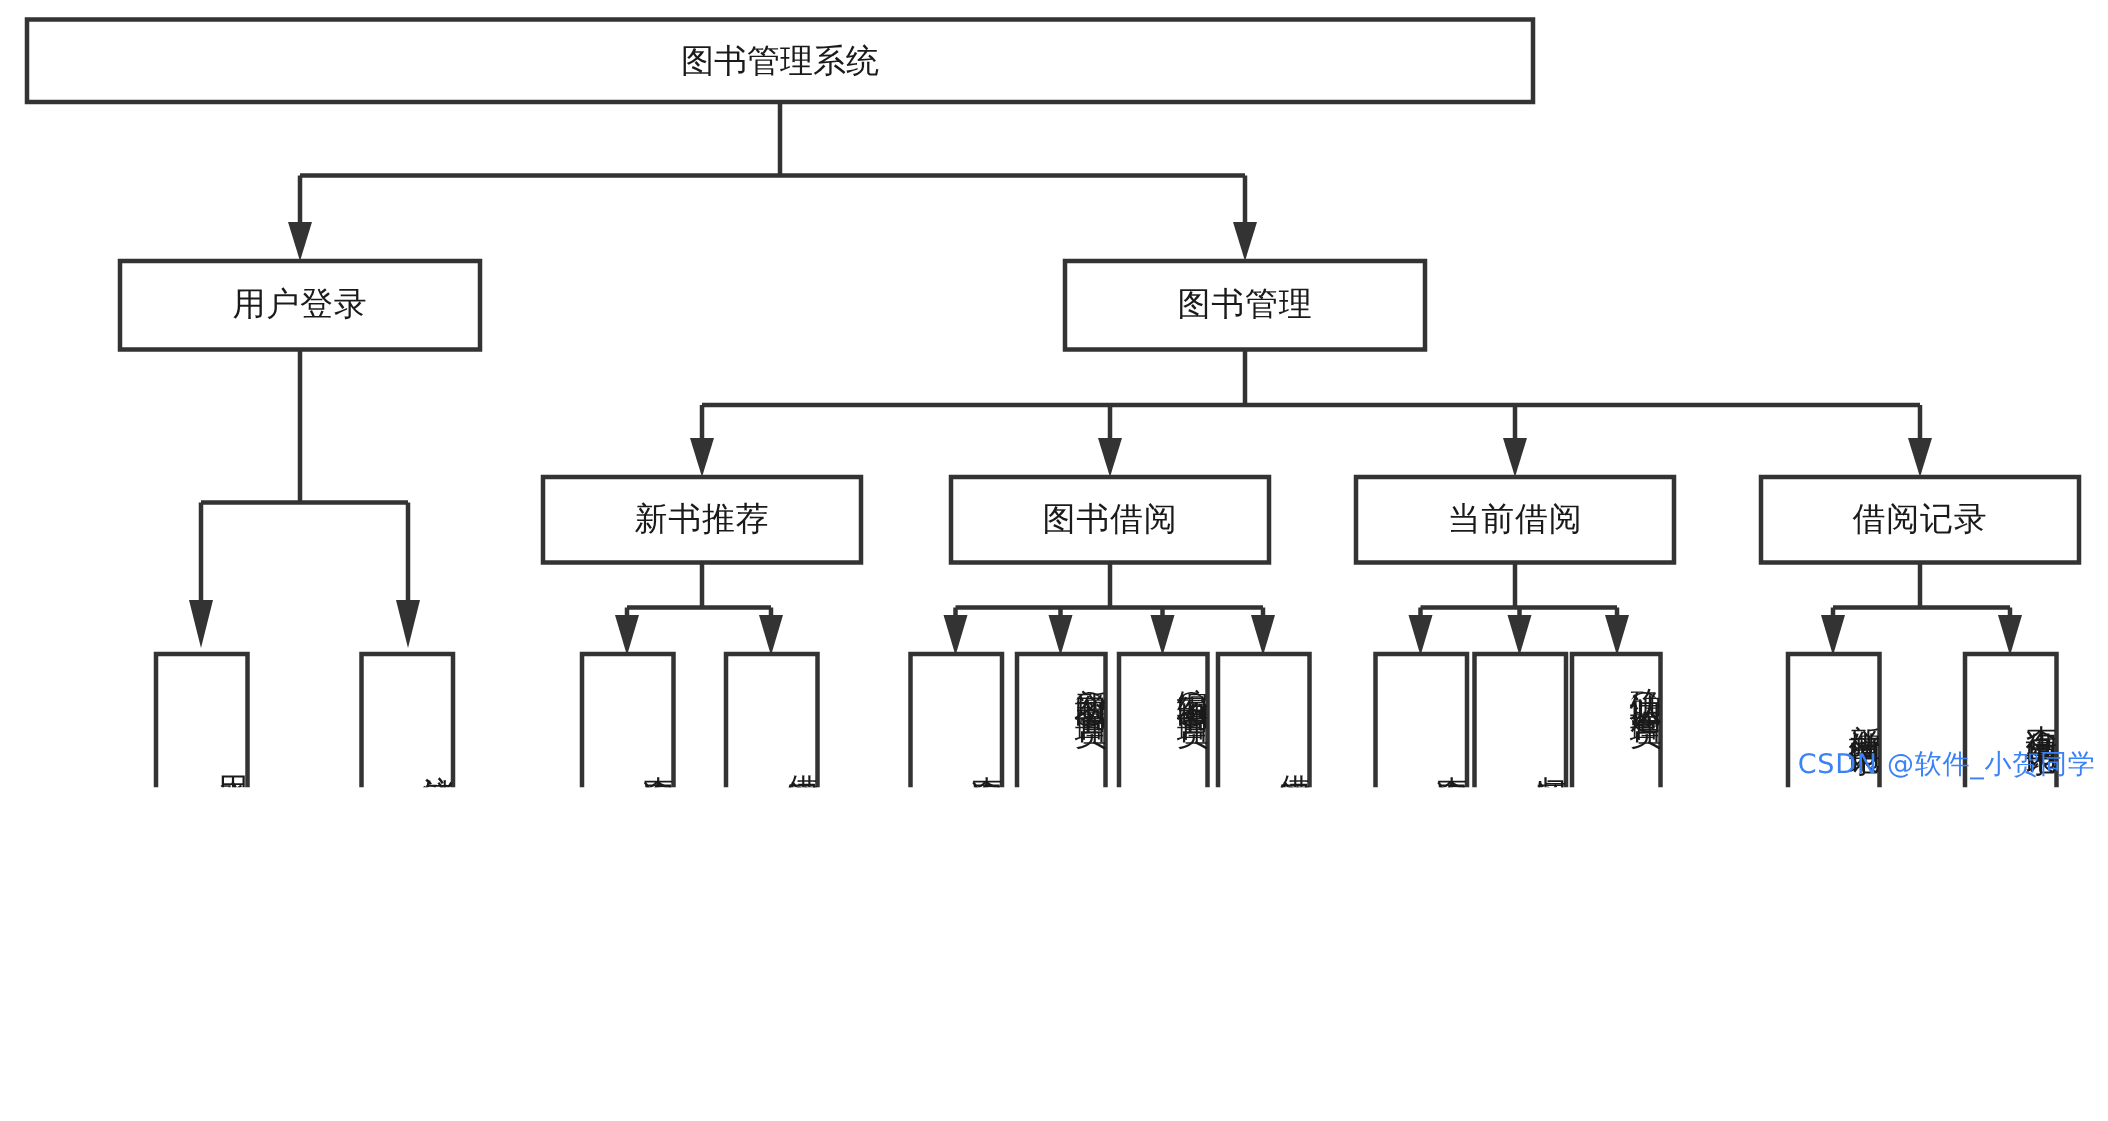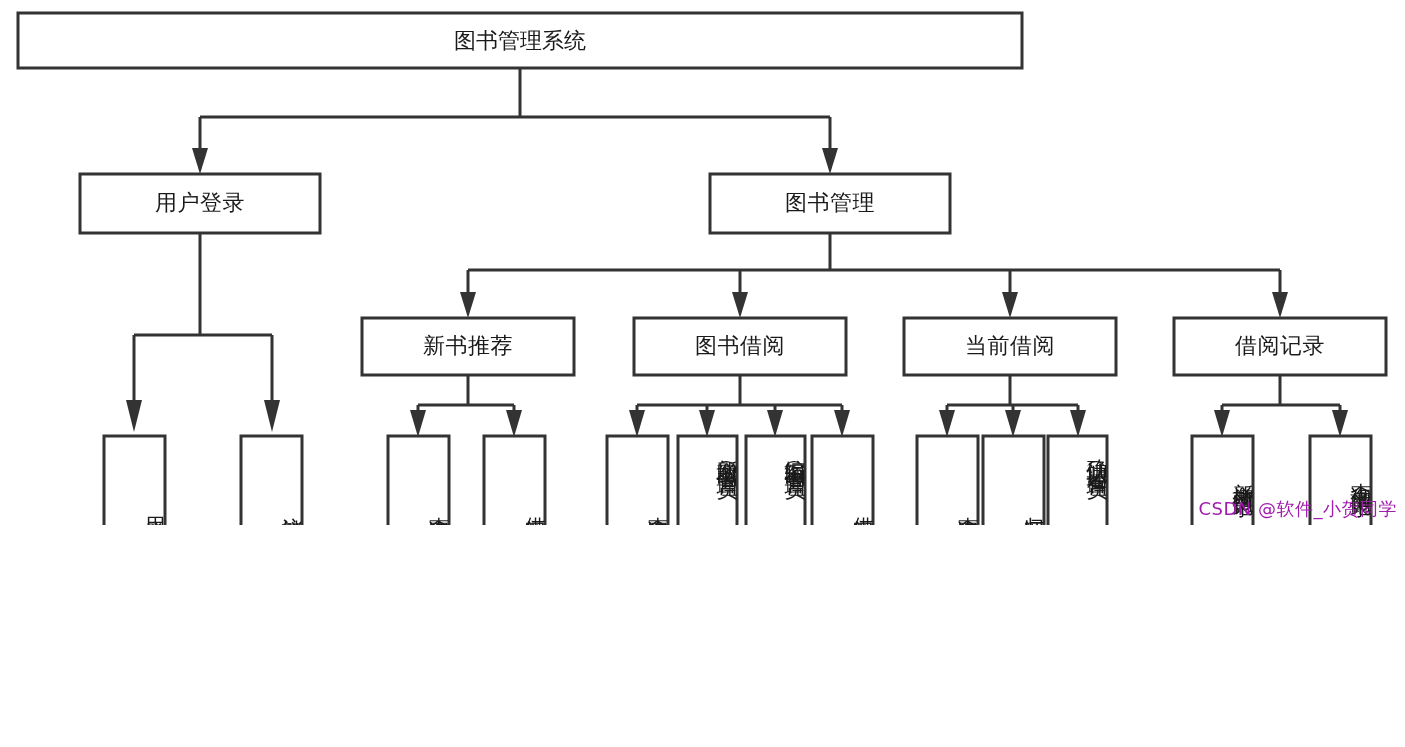--- a/index.html
+++ b/index.html
@@ -67,21 +67,21 @@
     white-space: nowrap;
     text-align: center;
     pointer-events: none;
   }
   .watermark {
     position: absolute;
     right: 8px;
     bottom: 4px;
     font-family: "DejaVu Sans", "Liberation Sans", sans-serif;
     font-size: 18px;
-    color: #a21caf;
+    color: #3b82f6;
     letter-spacing: 0.5px;
     white-space: nowrap;
     margin-top: 35px;
   }
 </style>
 </head>
 <body>
 
 <div id="diagram-root">
 

